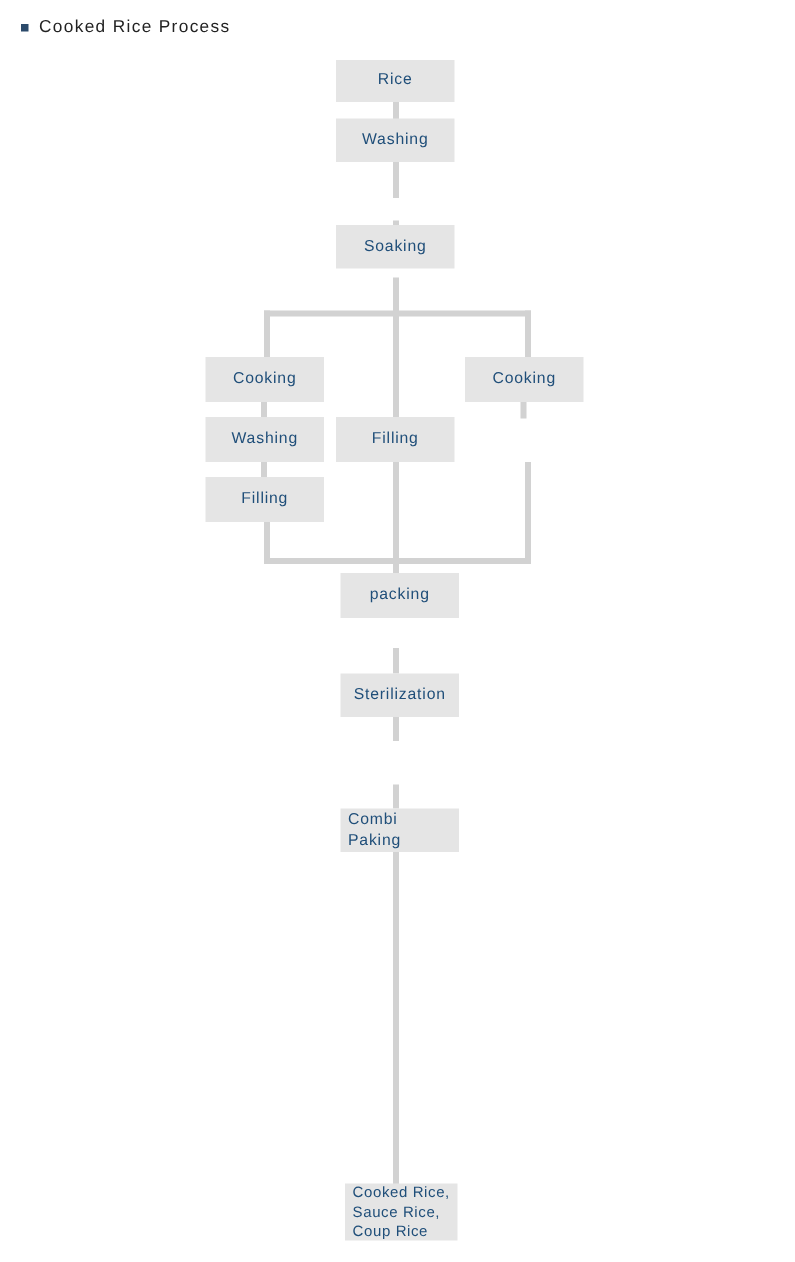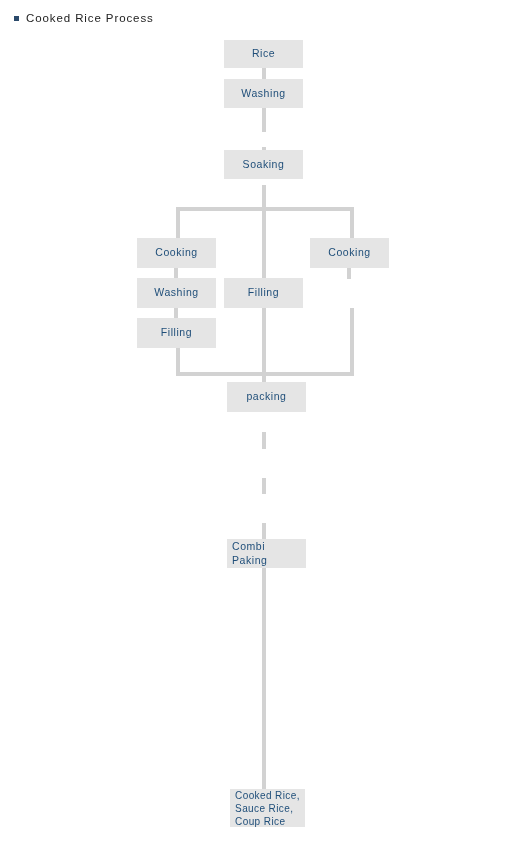--- a/index.html
+++ b/index.html
@@ -115,19 +115,20 @@
 
   <div class="box" style="left:137px; top:238px; width:79px; height:30px;">Cooking</div>
   <div class="box" style="left:137px; top:278px; width:79px; height:30px;">Washing</div>
   <div class="box" style="left:137px; top:318px; width:79px; height:30px;">Filling</div>
 
   <div class="box" style="left:224px; top:278px; width:79px; height:30px;">Filling</div>
 
   <div class="box" style="left:310px; top:238px; width:79px; height:30px;">Cooking</div>
 
   <div class="box" style="left:227px; top:382px; width:79px; height:30px;">packing</div>
+  <div class="box" style="left:227px; top:449px; width:79px; height:29px;">Sterilization</div>
   <div class="box multiline" style="left:230px; top:789px; width:75px; height:38px;">Cooked Rice,
 Sauce Rice,
 Coup Rice</div>
 
   <div class="box" style="left:227px; top:539px; width:79px; height:29px;">Combi  Paking</div>
 
 </div>
 
 </body></html>

